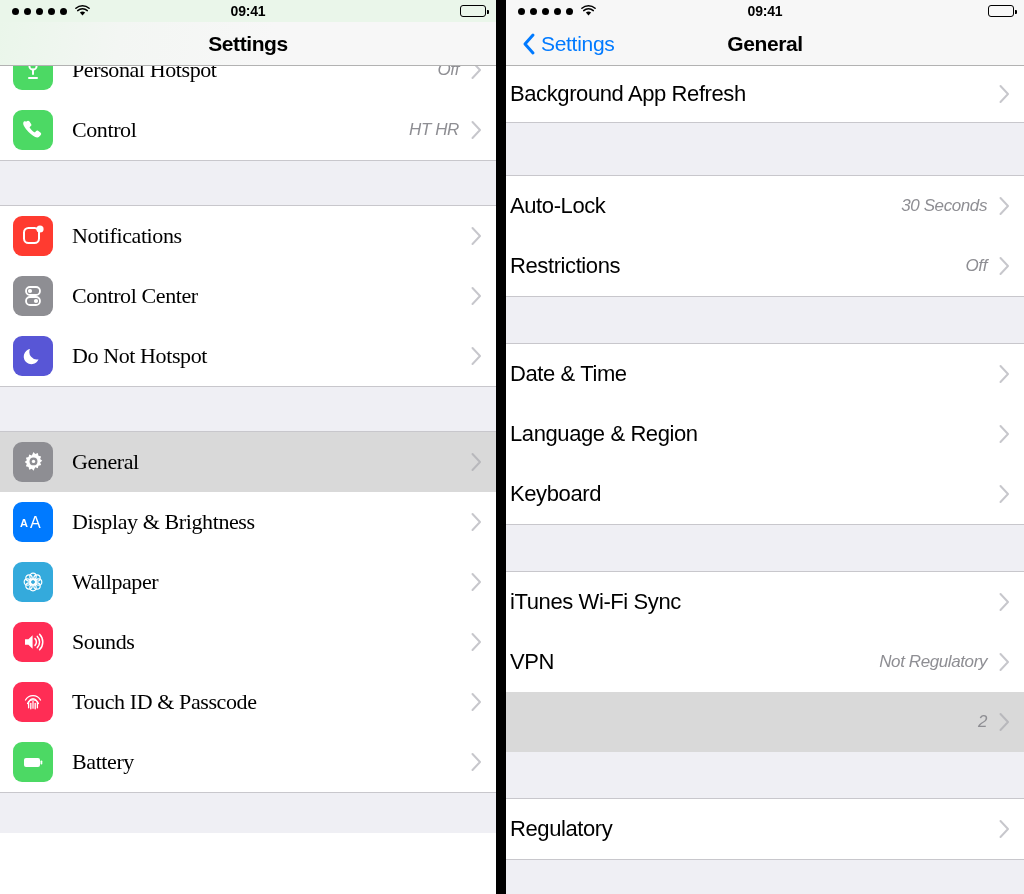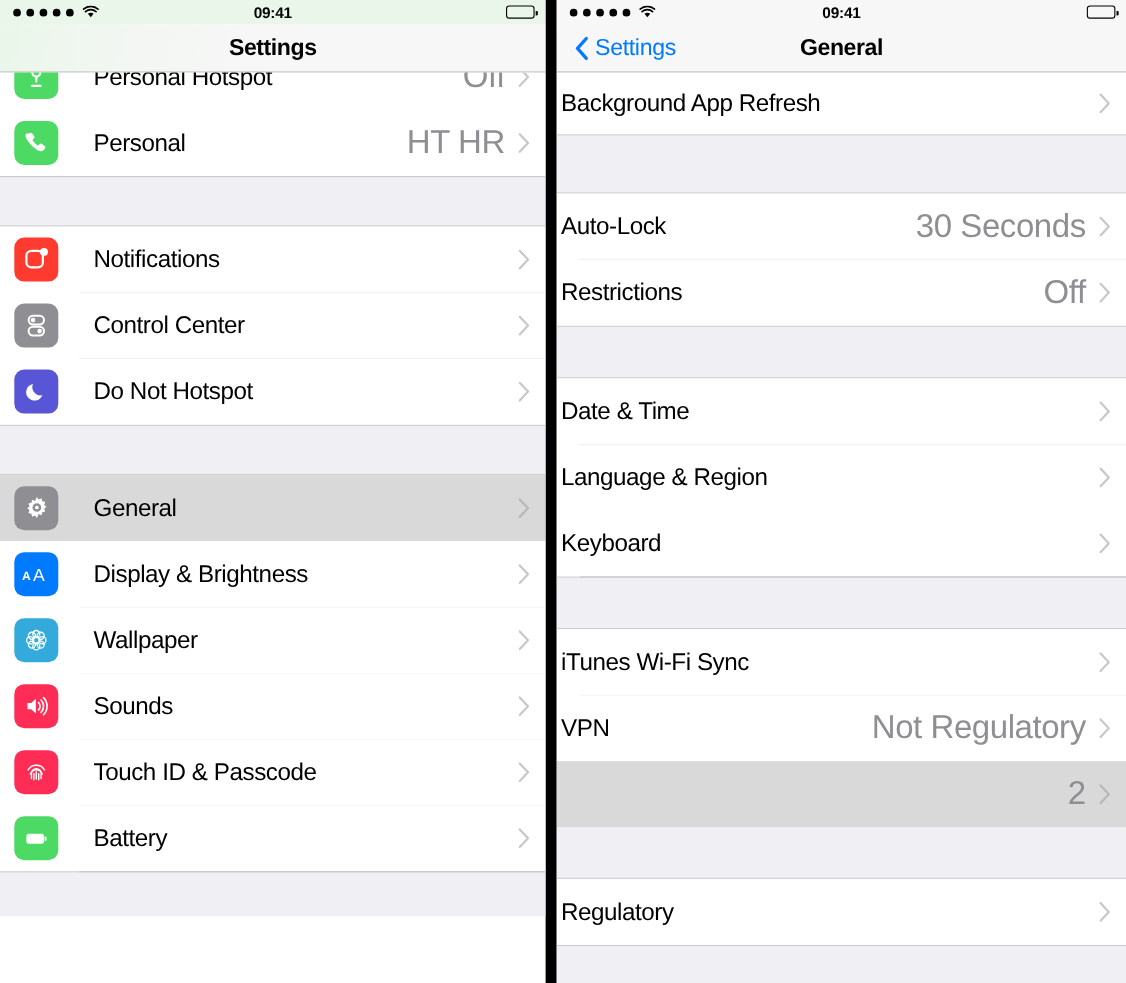--- a/index.html
+++ b/index.html
@@ -75,29 +75,29 @@
   }
   .row-icon {
     width: 40px; height: 40px; border-radius: 9px; flex: 0 0 40px;
     margin-left: 13px; display: flex; align-items: center; justify-content: center;
     overflow: hidden;
   }
   .row-label {
     font-size: 22px; color: #000; letter-spacing: -0.4px; white-space: nowrap;
   }
   .row-value {
-    margin-left: auto; font-size: 30px; color: #8e8e93;
-    letter-spacing: -0.4px; white-space: nowrap;
+    margin-left: auto; font-size: 17px; color: #8e8e93;
+    letter-spacing: -0.4px; white-space: nowrap; font-style: italic;
   }
   .row-chev { width: 11px; height: 20px; flex: 0 0 11px; margin-left: 12px; margin-right: 14px; }
   .row-chev.solo { margin-left: auto; }
 
   
   .phone-left .row { height: 60px; }
-  .phone-left .row-label { margin-left: 32px; }
+  .phone-left .row-label { margin-left: 19px; font-family: Liberation Serif, serif; }
   .phone-left .row .sep { left: 72px; }
 
   
   .phone-right .row { height: 60px; }
   .phone-right .row-label { margin-left: 4px; }
   .phone-right .row .sep { left: 21px; }
 
   .clipped-row { overflow: hidden; }
 
   
@@ -155,21 +155,21 @@
         </span>
         <span class="sep" style="left:72px;"></span>
       </div>
 
       <div class="row">
         <div class="row-icon" style="background:#4CD964;">
           <svg class="ic-svg" width="24" height="24" viewBox="0 0 24 24">
             <path d="M5.6 3.4c1 -1 2.2 -0.8 2.9 0.2l1.6 2.3c0.5 0.8 0.35 1.5 -0.3 2.1l-1 0.9c-0.25 0.25 -0.2 0.5 -0.05 0.8c0.6 1.2 3.3 3.9 4.5 4.5c0.3 0.15 0.55 0.2 0.8 -0.05l0.9 -1c0.6 -0.65 1.3 -0.8 2.1 -0.3l2.3 1.6c1 0.7 1.2 1.9 0.2 2.9l-1.2 1.2c-1.1 1.1 -2.8 1.1 -4.6 0.2c-2.1 -1 -4.5 -3 -6.2 -4.7c-1.7 -1.7 -3.7 -4.1 -4.7 -6.2c-0.9 -1.8 -0.9 -3.5 0.2 -4.6z" fill="#fff"></path>
           </svg>
         </div>
-        <span class="row-label">Personal</span>
+        <span class="row-label">Control</span>
         <span class="row-value">HT HR</span>
         <span class="row-chev">
           <svg class="ic-svg" width="11" height="20" viewBox="0 0 11 20">
               <path d="M1.5 2 L9 10 L1.5 18" fill="none" stroke="#c7c7cc" stroke-width="2" stroke-linecap="round" stroke-linejoin="round"></path>
             </svg>
         </span>
       </div>
 
       <div class="gap gap-line-top gap-line-bottom" style="height:44px;"></div>
 

